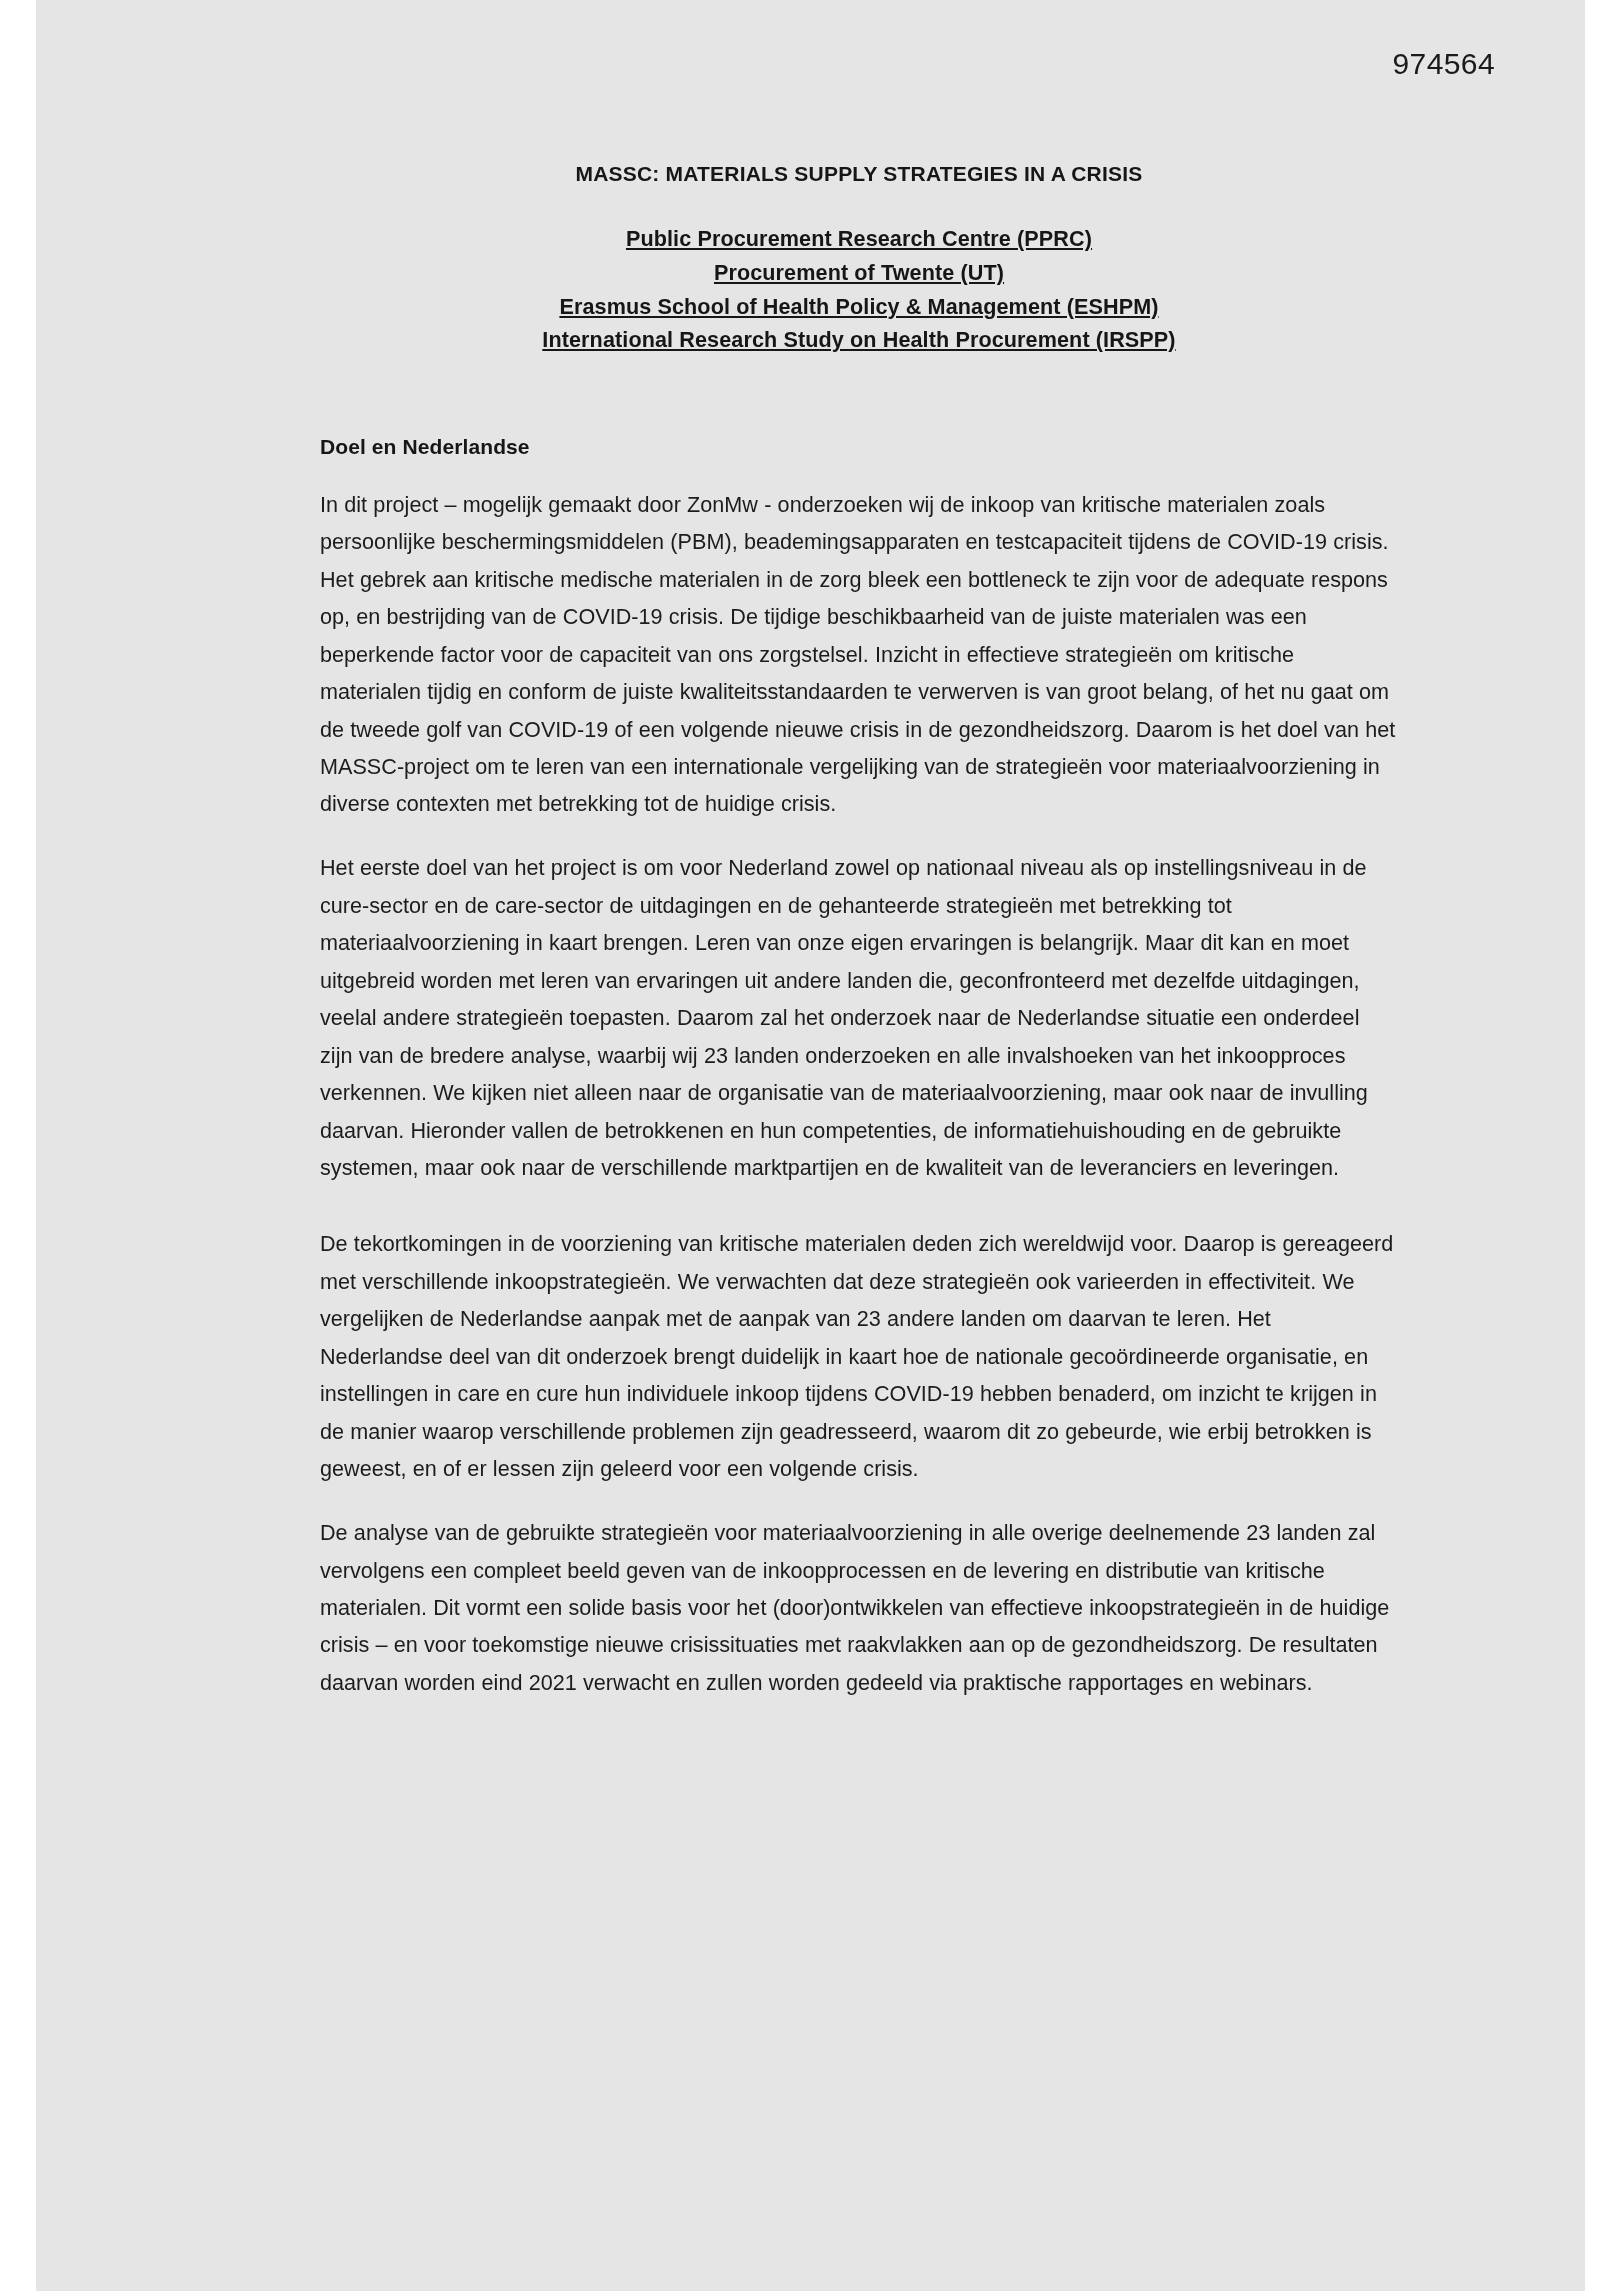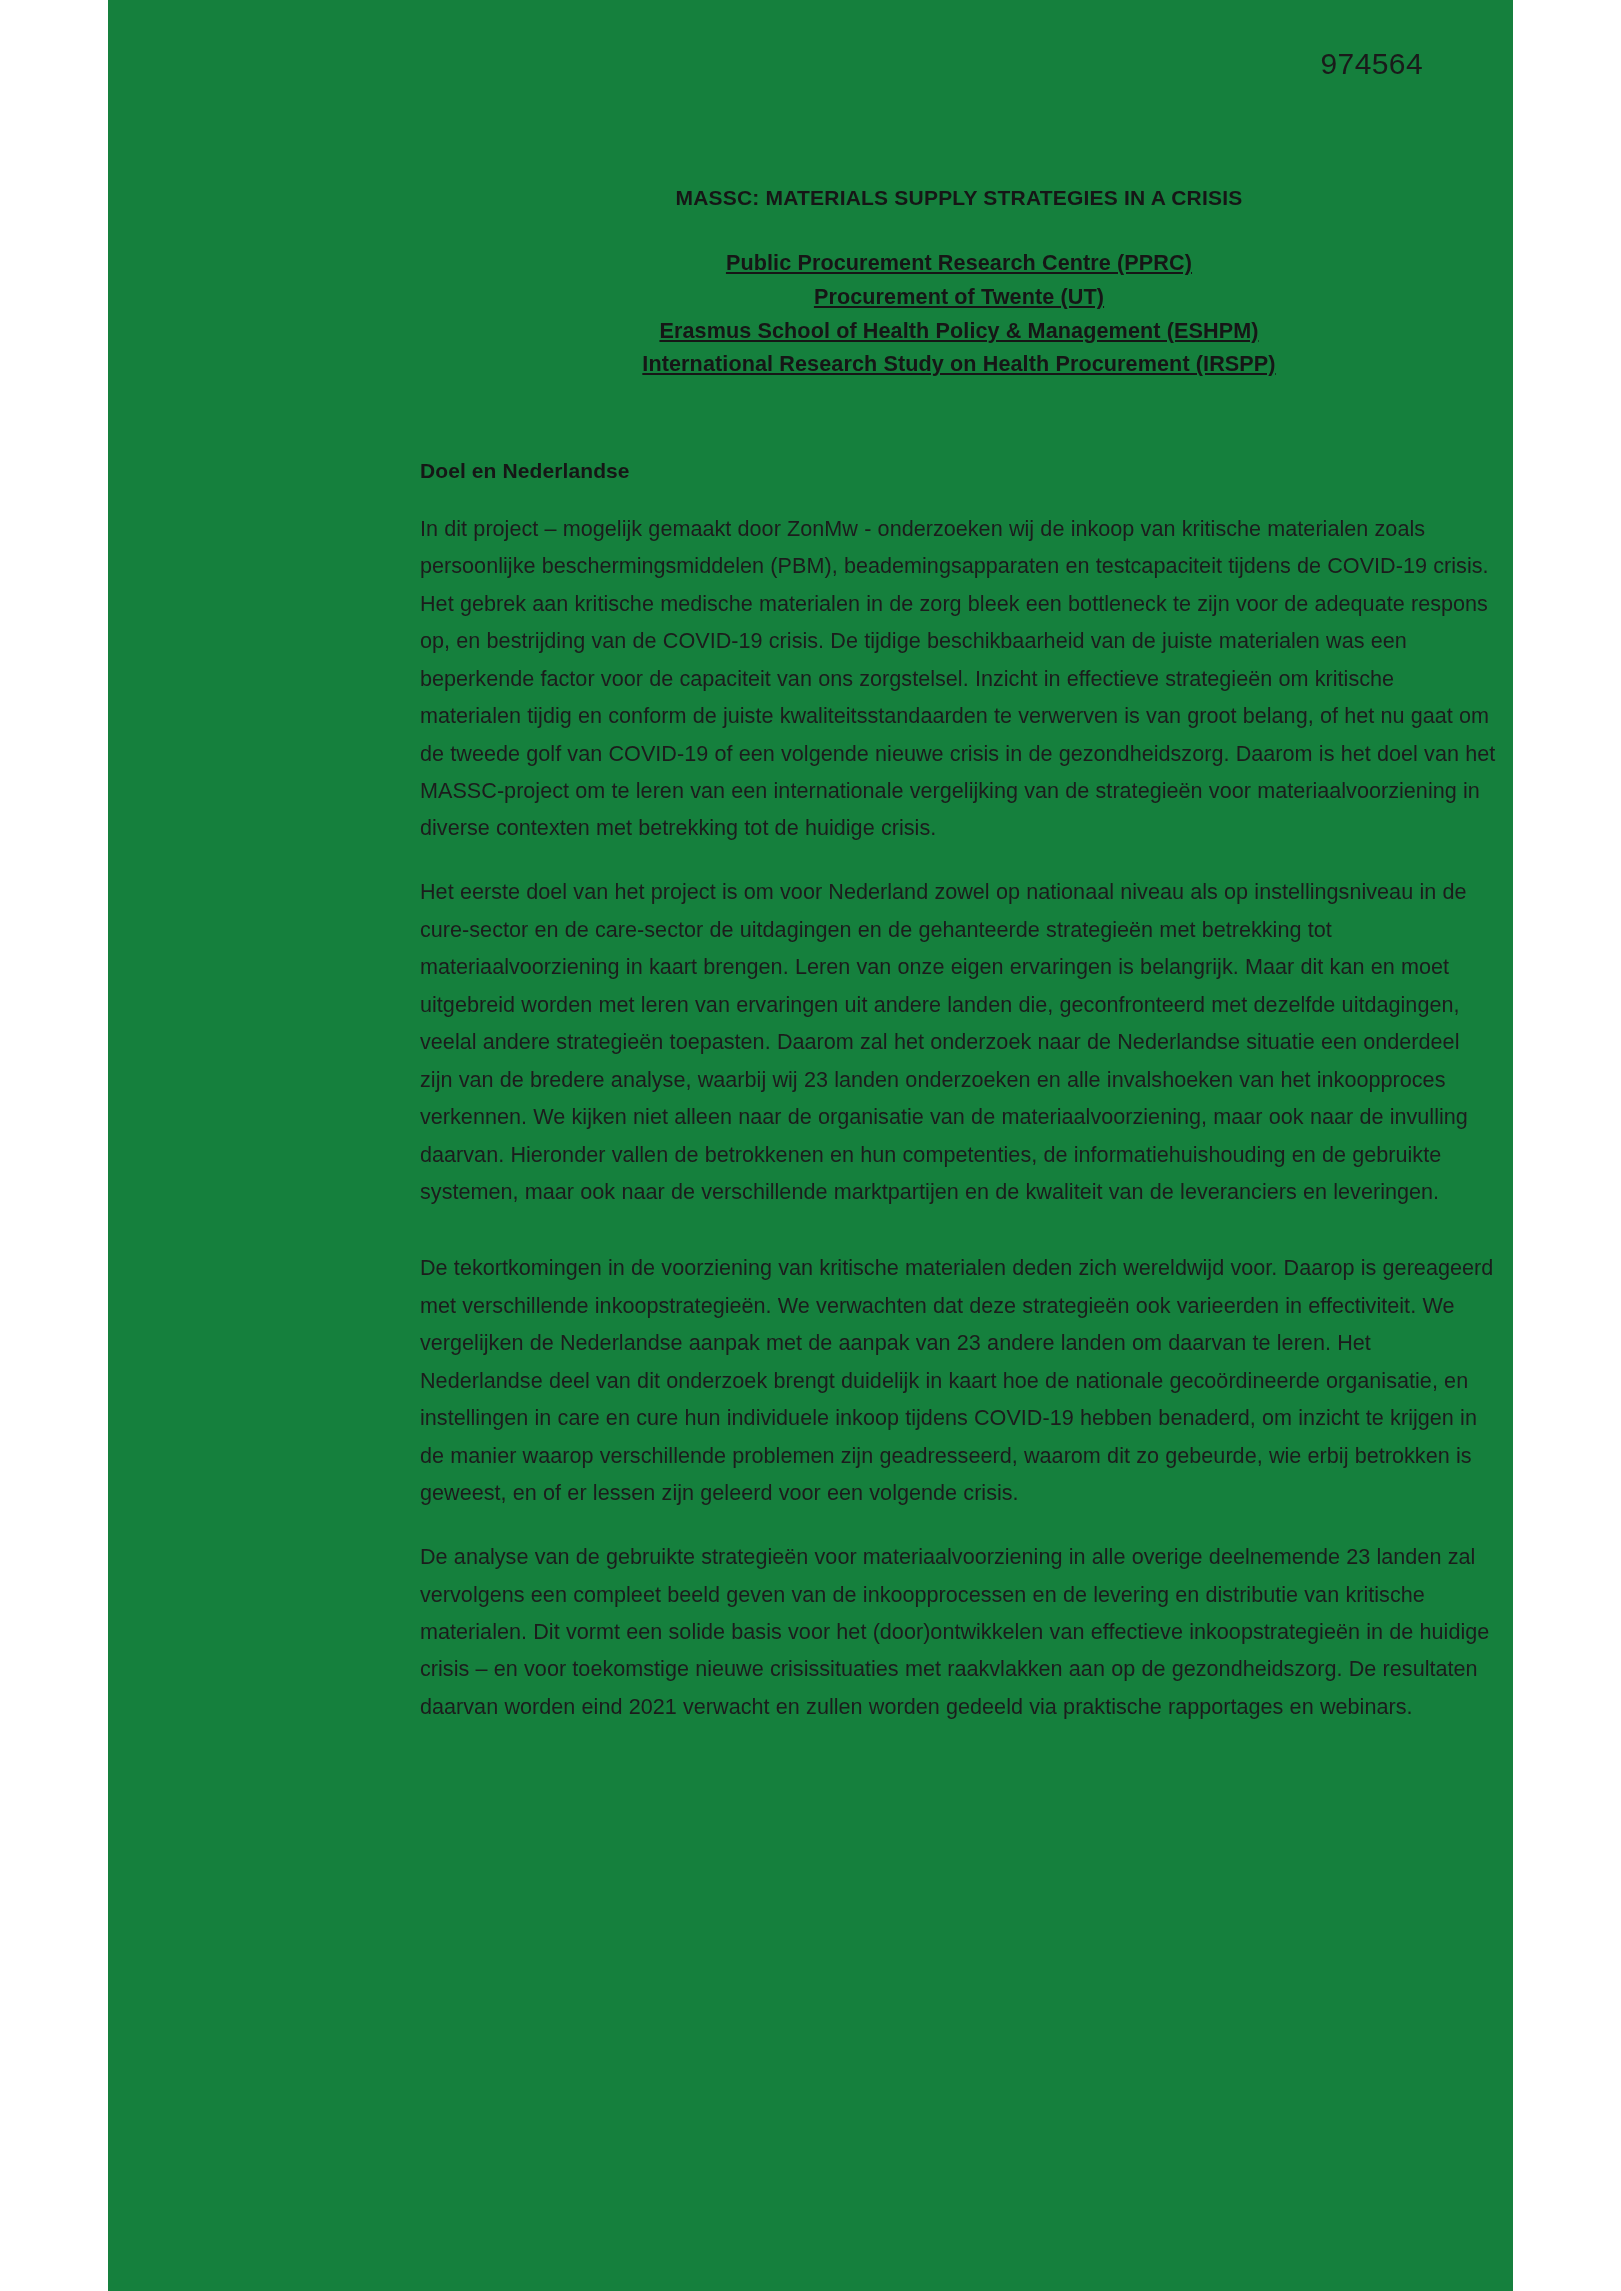--- a/index.html
+++ b/index.html
@@ -9,47 +9,46 @@
     background: #ffffff;
   }
   body {
     font-family: "Liberation Sans", sans-serif;
     color: #111111;
     -webkit-font-smoothing: antialiased;
   }
 
   .page {
     position: relative;
-    width: 1405px;
+    width: 1549px;
     height: 2292px;
     margin: 0 auto;
-    background: #15803d;
+    background: #e5e5e5;
     overflow: hidden;
     box-sizing: border-box;
   }
 
   
   .page-number {
     position: absolute;
     top: 47px;
     right: 90px;
     font-size: 30px;
     letter-spacing: 0.4px;
     color: #1a1a1a;
     font-family: "Liberation Sans", sans-serif;
     font-weight: 400;
   }
 
   
   .content {
     position: absolute;
     left: 284px;
-    top: 184px;
+    top: 160px;
     width: 1078px;
-    margin-left: 28px;
   }
 
   
   .title-block {
     text-align: center;
     margin: 0;
     padding: 0;
   }
   .doc-title {
     font-size: 21px;

